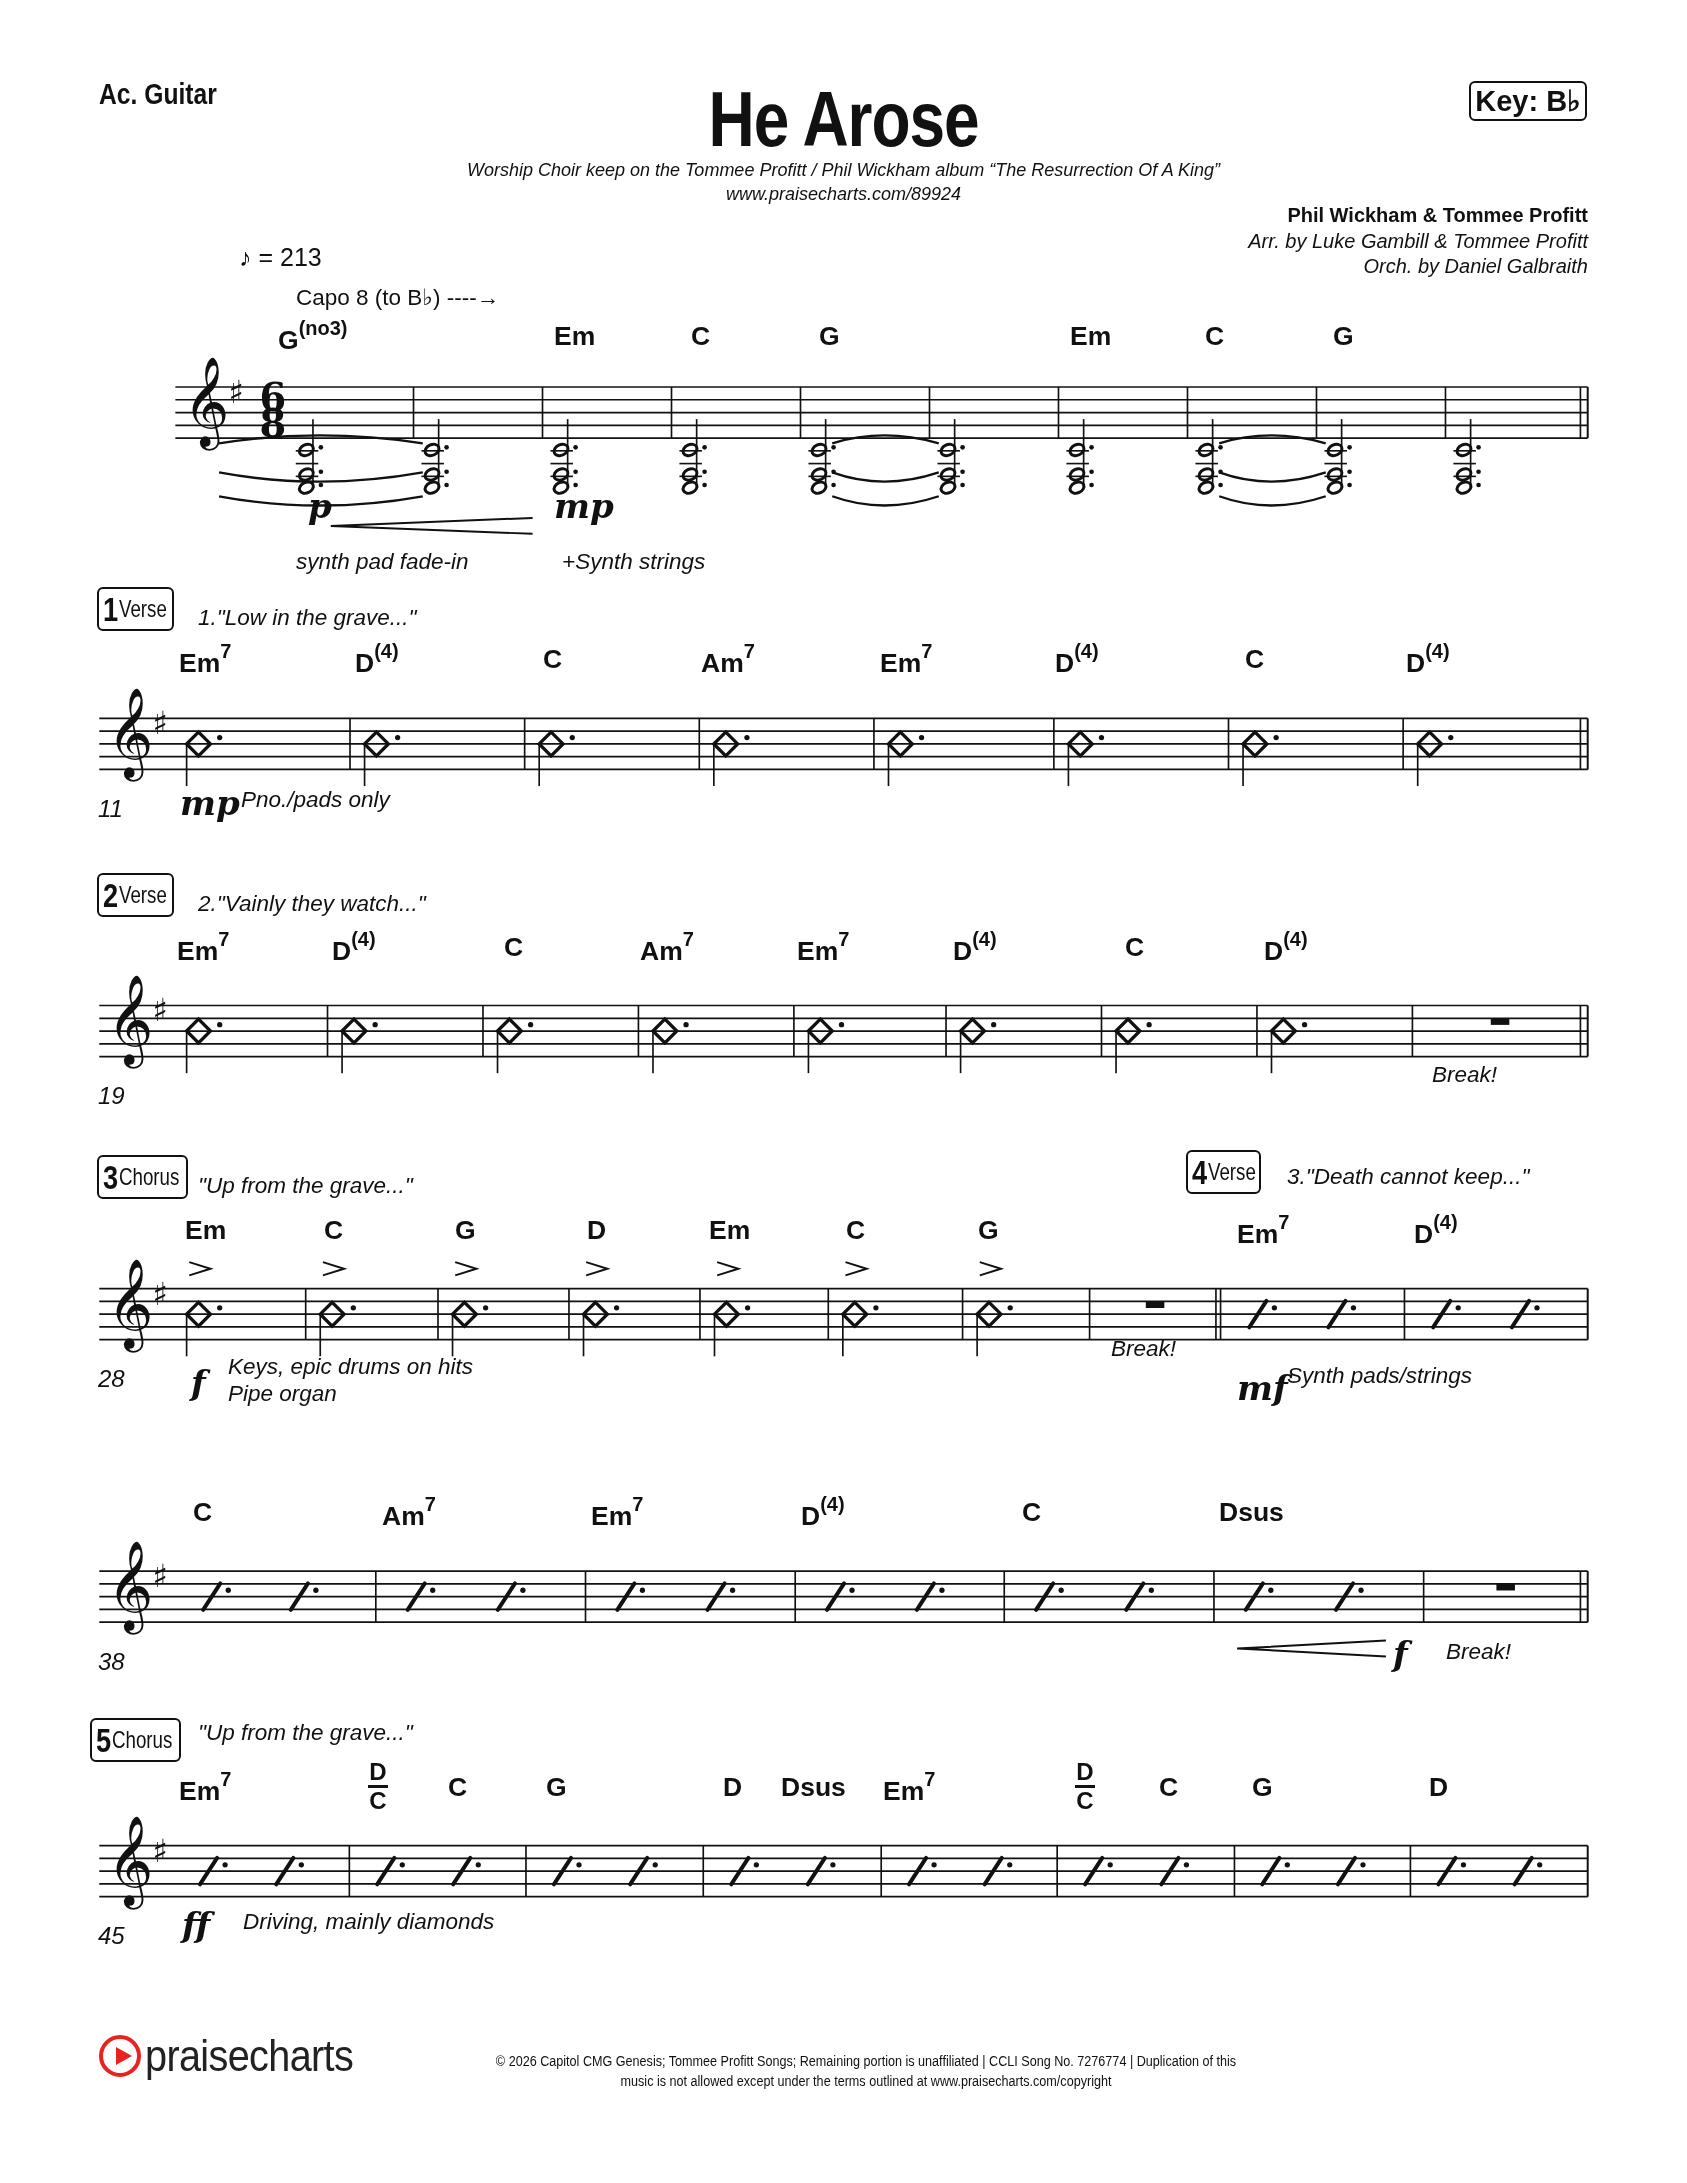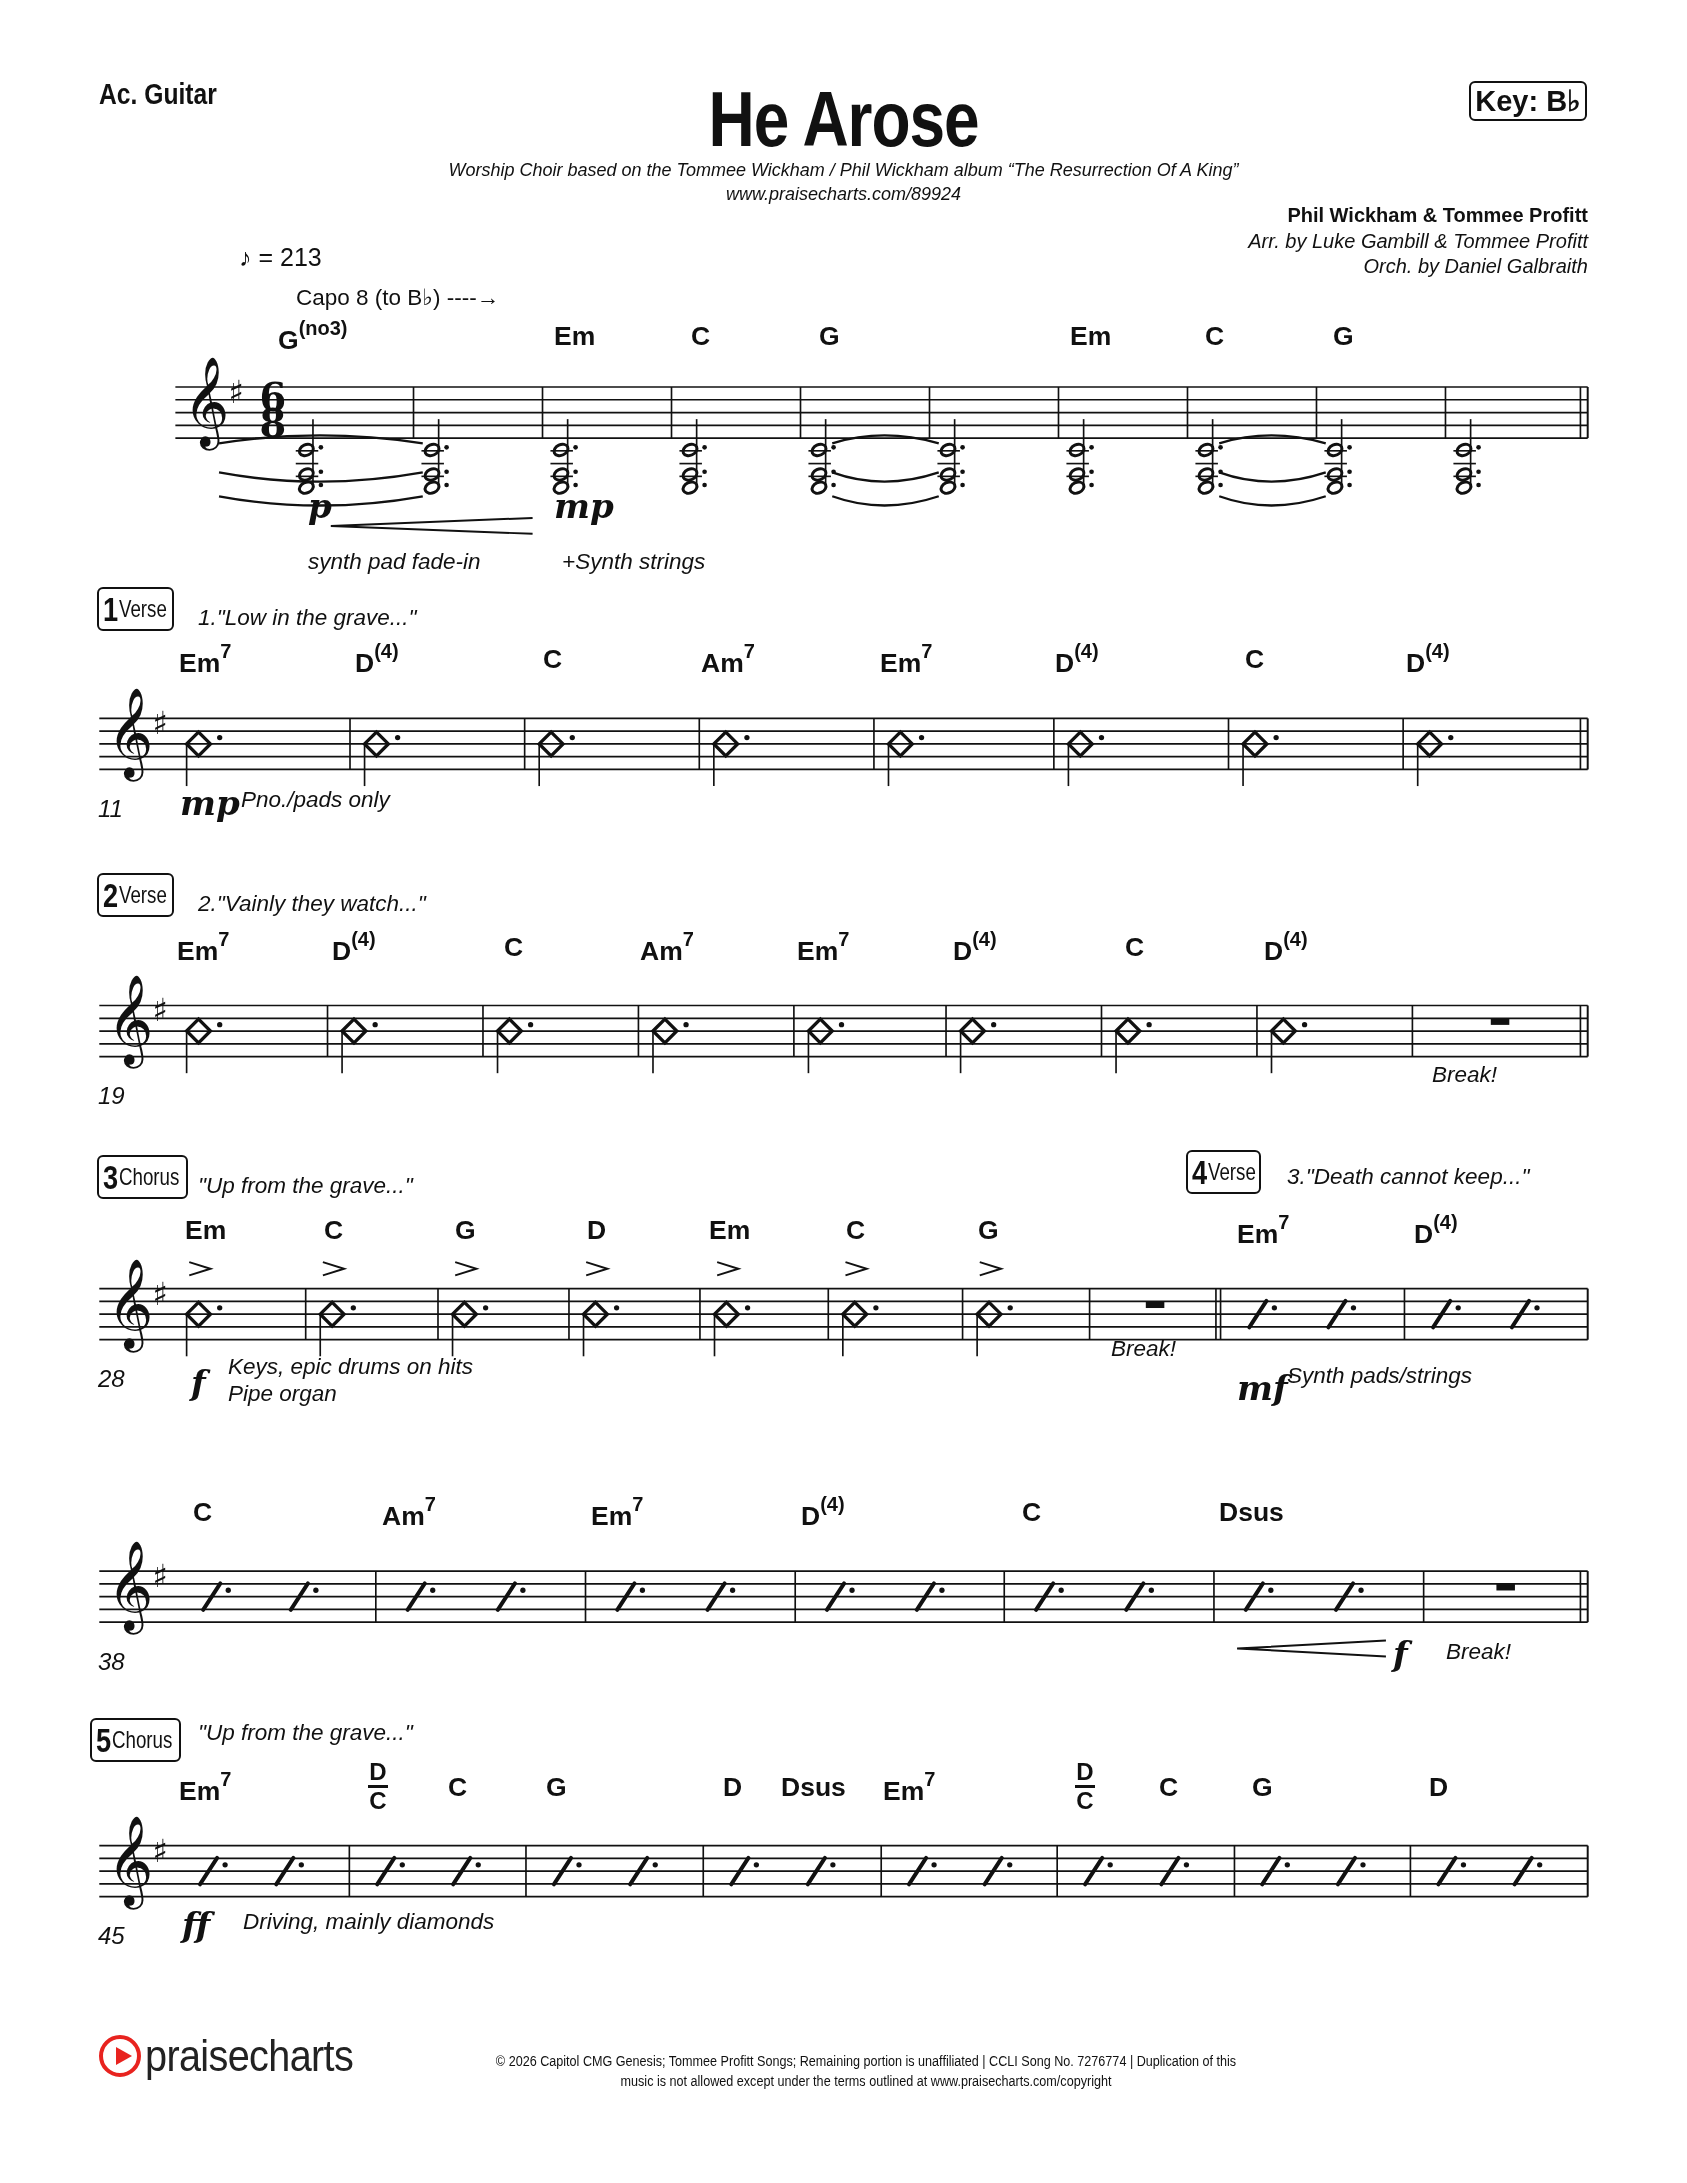--- a/index.html
+++ b/index.html
@@ -31,21 +31,21 @@
   .logo-circle::after { content: ""; position: absolute; left: 12.6px; top: 8px; border-left: 16px solid #e8231f; border-top: 9.3px solid transparent; border-bottom: 9.3px solid transparent; }
   .logo-text { font-size: 44px; color: #222; letter-spacing: -0.7px; transform: scaleX(0.9); transform-origin: left center; }
   .copyright { left: 370px; width: 992px; top: 2051px; font-size: 14px; text-align: center; line-height: 20px; white-space: normal; transform: scaleX(0.9); }
 </style>
 </head>
 <body>
 
 <div class="abs instrument">Ac. Guitar</div>
 <div class="abs title">He Arose</div>
 <div class="abs keybox">Key: B♭</div>
-<div class="abs subtitle" style="top:160px">Worship Choir based on the Tommee Wickham / Phil Wickham album “The Resurrection Of A King”</div>
+<div class="abs subtitle" style="top:160px">Worship Choir keep on the Tommee Profitt / Phil Wickham album “The Resurrection Of A King”</div>
 <div class="abs subtitle" style="top:184px">www.praisecharts.com/89924</div>
 <div class="abs credit bold" style="top:204px">Phil Wickham &amp; Tommee Profitt</div>
 <div class="abs credit ital" style="top:230px">Arr. by Luke Gambill &amp; Tommee Profitt</div>
 <div class="abs credit ital" style="top:255px">Orch. by Daniel Galbraith</div>
 <div class="abs tempo">♪ = 213</div>
 <div class="abs capo">Capo 8 (to B♭) ----→</div>
 
 <svg id="score" width="1687" height="2183" viewBox="0 0 2550 3300">
     <g>
       <line x1="265" x2="2400" y1="585" y2="585" stroke="#111" stroke-width="2.6"></line>
@@ -418,21 +418,21 @@
 <div id="overlay">
     <div class="abs chord" style="left: 278px; top: 321px;"><span>G</span><sup>(no3)</sup></div>
     <div class="abs chord" style="left: 554px; top: 321px;"><span>Em</span></div>
     <div class="abs chord" style="left: 691px; top: 321px;"><span>C</span></div>
     <div class="abs chord" style="left: 819px; top: 321px;"><span>G</span></div>
     <div class="abs chord" style="left: 1070px; top: 321px;"><span>Em</span></div>
     <div class="abs chord" style="left: 1205px; top: 321px;"><span>C</span></div>
     <div class="abs chord" style="left: 1333px; top: 321px;"><span>G</span></div>
     <div class="abs dyn" style="left: 308px; top: 486px;">p</div>
     <div class="abs dyn" style="left: 554px; top: 486px;">mp</div>
-    <div class="abs expr" style="left: 308px; top: 549px; text-align: center;">synth pad fade-in</div>
+    <div class="abs expr" style="left: 296px; top: 549px; text-align: center;">synth pad fade-in</div>
     <div class="abs expr" style="left: 562px; top: 549px;">+Synth strings</div>
     <div class="abs chord" style="left: 179px; top: 644px;"><span>Em</span><sup>7</sup></div>
     <div class="abs chord" style="left: 355px; top: 644px;"><span>D</span><sup>(4)</sup></div>
     <div class="abs chord" style="left: 543px; top: 644px;"><span>C</span></div>
     <div class="abs chord" style="left: 701px; top: 644px;"><span>Am</span><sup>7</sup></div>
     <div class="abs chord" style="left: 880px; top: 644px;"><span>Em</span><sup>7</sup></div>
     <div class="abs chord" style="left: 1055px; top: 644px;"><span>D</span><sup>(4)</sup></div>
     <div class="abs chord" style="left: 1245px; top: 644px;"><span>C</span></div>
     <div class="abs chord" style="left: 1406px; top: 644px;"><span>D</span><sup>(4)</sup></div>
     <div class="abs mnum" style="left: 98px; top: 795px;">11</div>

